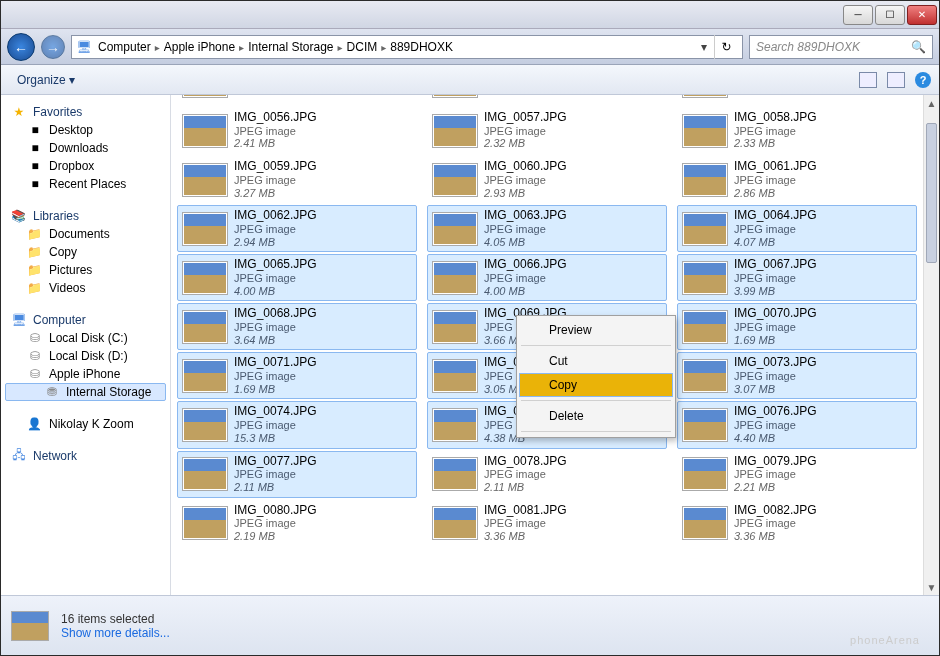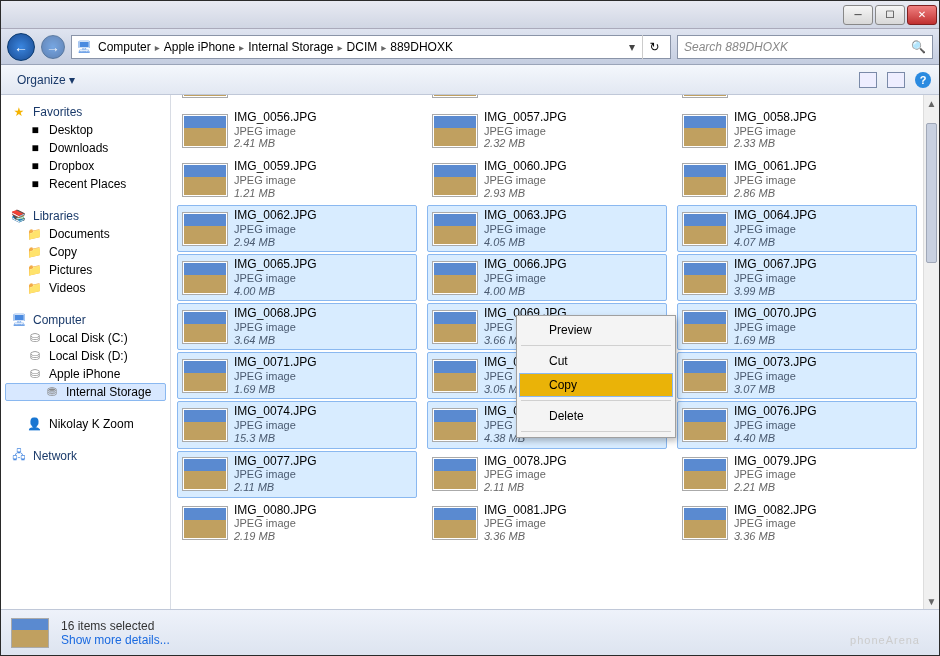--- a/index.html
+++ b/index.html
@@ -67,21 +67,21 @@
     align-items: center;
     padding: 0 4px;
     gap: 2px;
   }
   .addr-icon { width:16px; height:16px; display:flex; align-items:center; justify-content:center; font-size:12px; }
   .crumb { padding: 0 4px; }
   .crumb-sep { color:#666; font-size:10px; }
   .addr-dropdown { width:16px; text-align:center; color:#444; }
   .addr-refresh { width:24px; height:24px; border-left:1px solid #ccc; display:flex;align-items:center;justify-content:center; }
   .searchbox {
-    width: 256px; height: 24px;
+    width: 184px; height: 24px;
     background: #fff;
     border: 1px solid #8a94a8;
     display: flex; align-items: center; padding: 0 6px;
     color: #888; font-style: italic;
     justify-content: space-between;
   }
   .searchbox .mag { font-style: normal; color:#5a7ab0; }
   
   .toolbar {
     height: 30px;
@@ -160,21 +160,21 @@
     border: 1px solid #a0a0a0;
     box-shadow: 2px 3px 6px rgba(0,0,0,0.25);
     padding: 2px;
     z-index: 50;
   }
   .cm-item { padding: 5px 12px 5px 30px; }
   .cm-item.hover { background:#eab308; border:1px solid #8ab8f0; padding:4px 11px 4px 29px; }
   .cm-sep { height:1px; background:#d0d0d0; margin:3px 2px; }
   
   .statusbar {
-    height: 46px;
+    height: 60px;
     background: linear-gradient(#eef2fa,#dde4f0);
     border-top: 1px solid #c0c8d8;
     display:flex; align-items:center; padding: 4px 10px; gap:12px;
   }
   .status-thumb { width:38px; height:30px; background:linear-gradient(#5a8ad0 0 40%, #c0a060 40% 100%); border:1px solid #aaa;}
   .status-text { display:flex; flex-direction:column; }
   .status-text .primary { color:#333; }
   .status-text .link { color:#1a6ae0; cursor:pointer; }
   .watermark { position:absolute; right:20px; bottom:10px; color:#ccc; font-size:11px; letter-spacing:1px;}
 </style>
@@ -354,21 +354,21 @@
                 <span class="fname">IMG_0058.JPG</span>
                 <span class="ftype">JPEG image</span>
                 <span class="fsize">2.33 MB</span>
               </div>
             </div>
             <div class="item">
               <div class="thumb"></div>
               <div class="meta">
                 <span class="fname">IMG_0059.JPG</span>
                 <span class="ftype">JPEG image</span>
-                <span class="fsize">1.21 MB</span>
+                <span class="fsize">3.27 MB</span>
               </div>
             </div>
             <div class="item">
               <div class="thumb"></div>
               <div class="meta">
                 <span class="fname">IMG_0060.JPG</span>
                 <span class="ftype">JPEG image</span>
                 <span class="fsize">2.93 MB</span>
               </div>
             </div>

